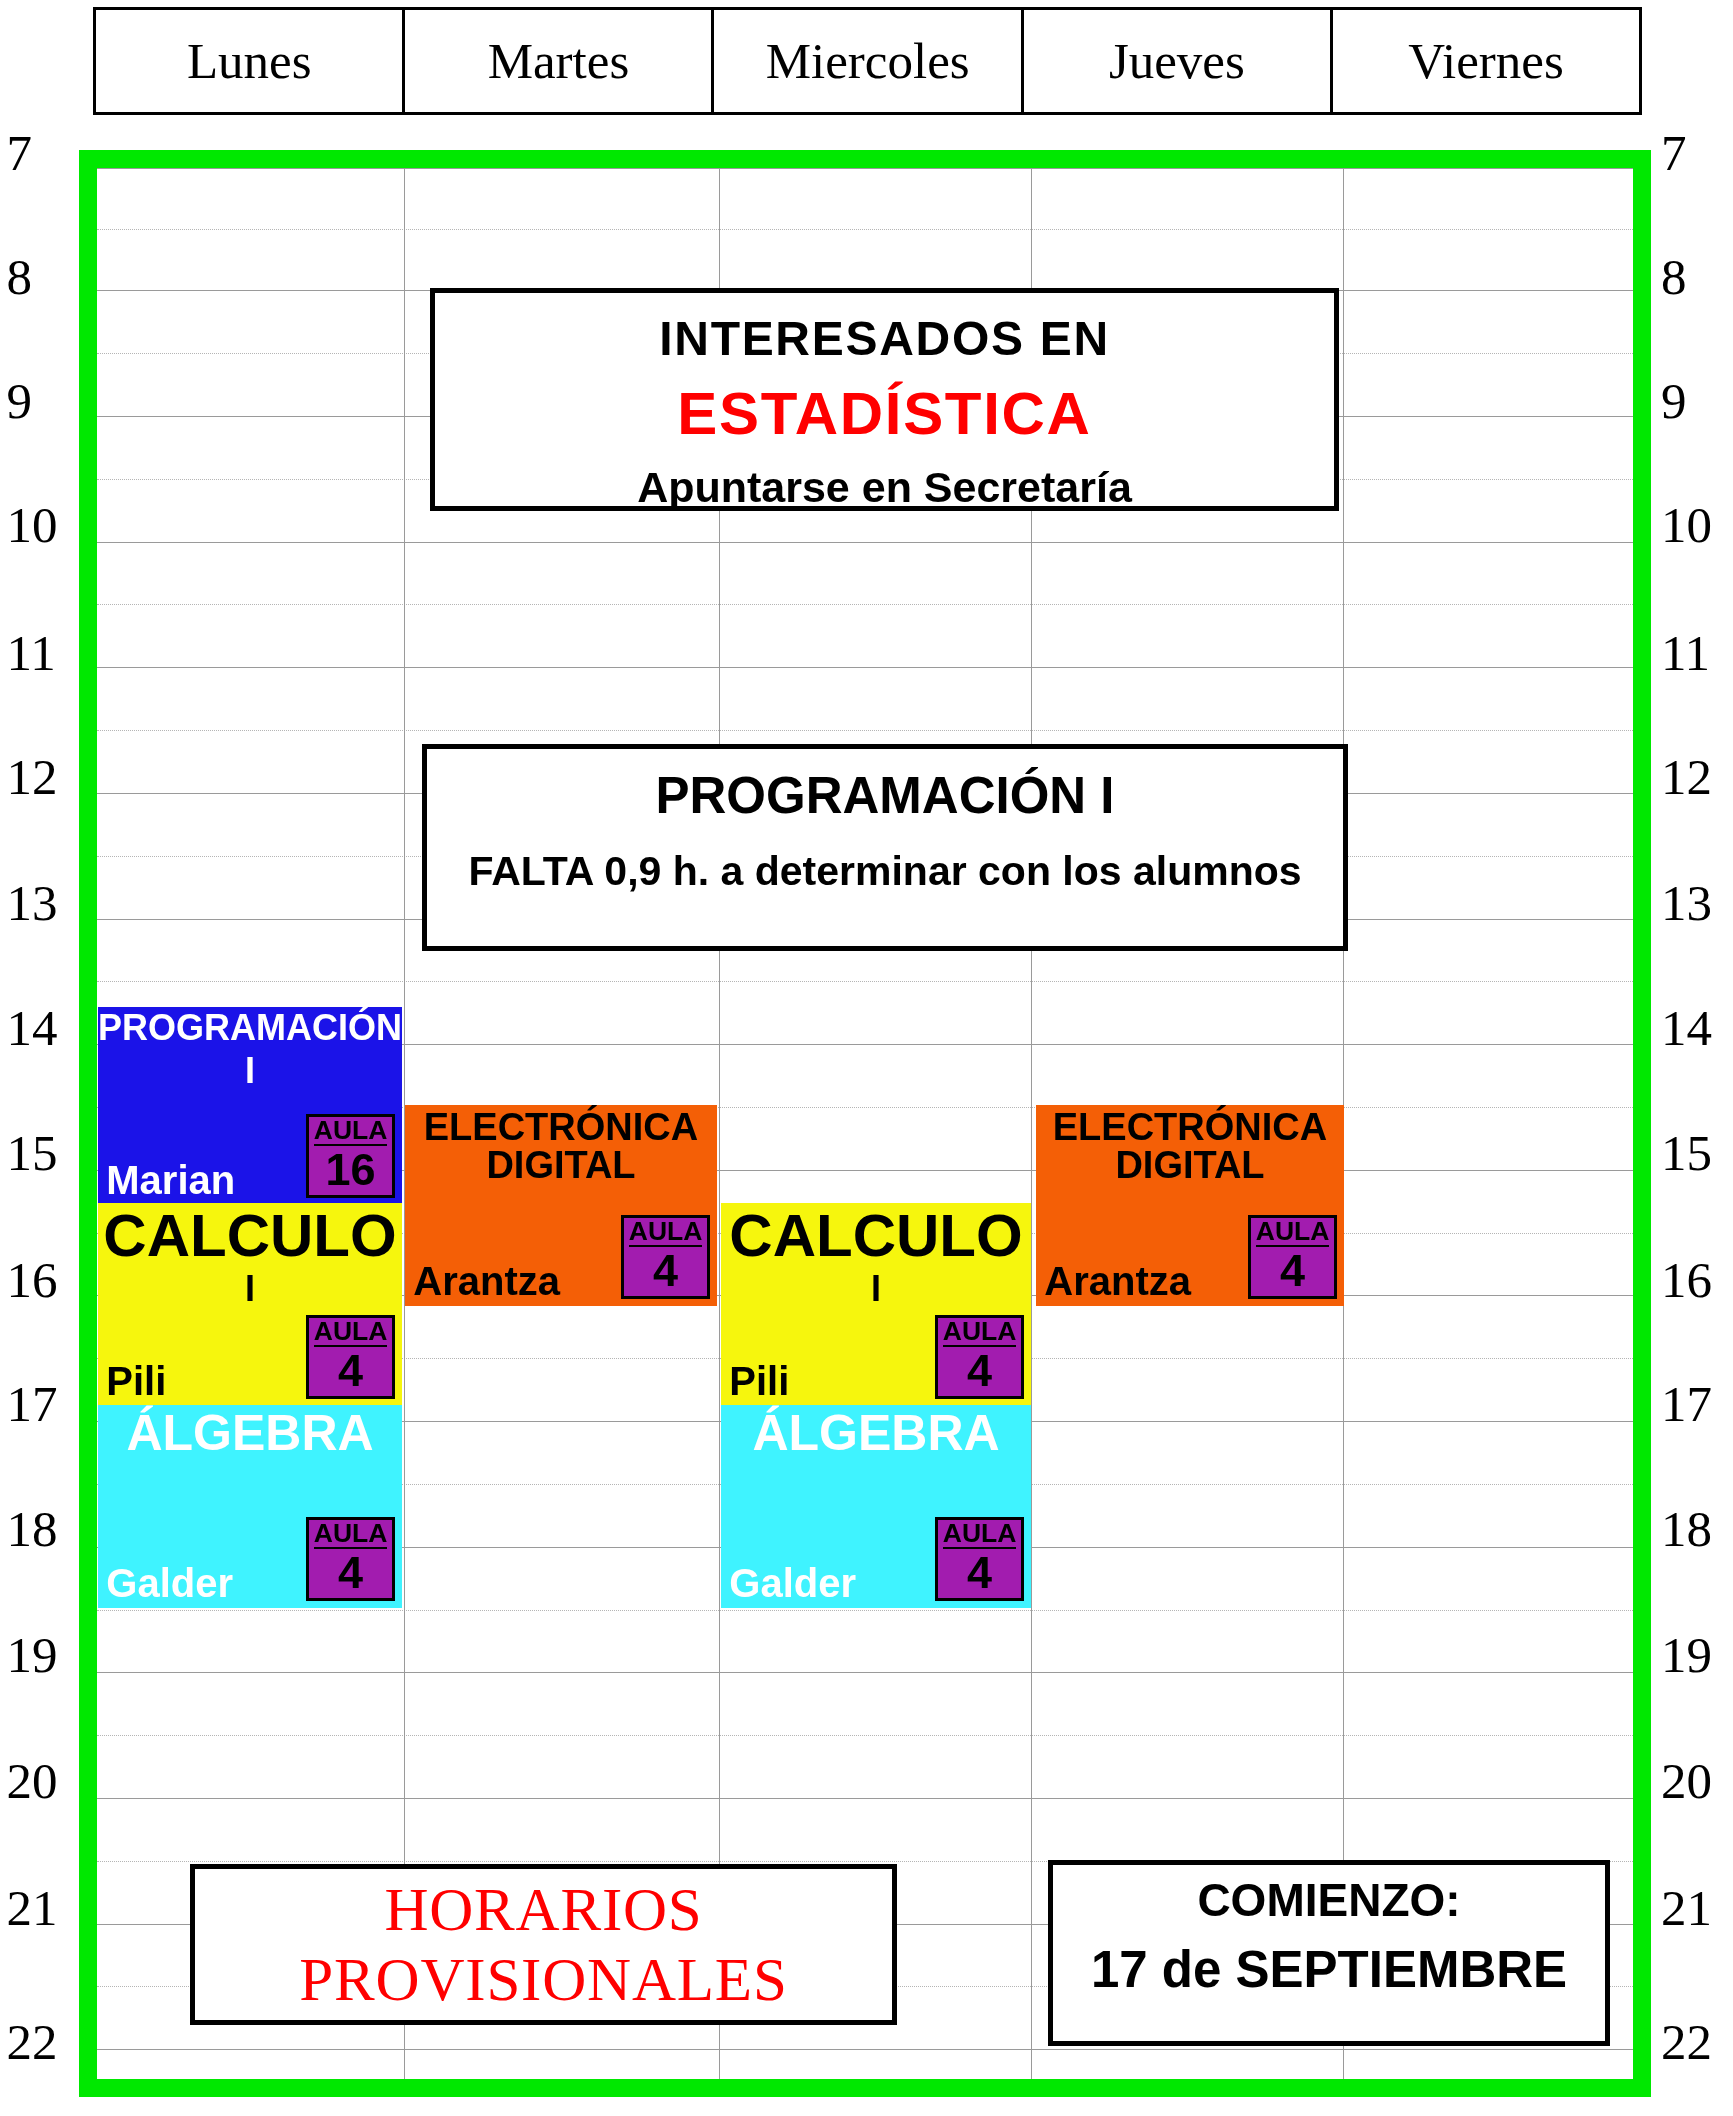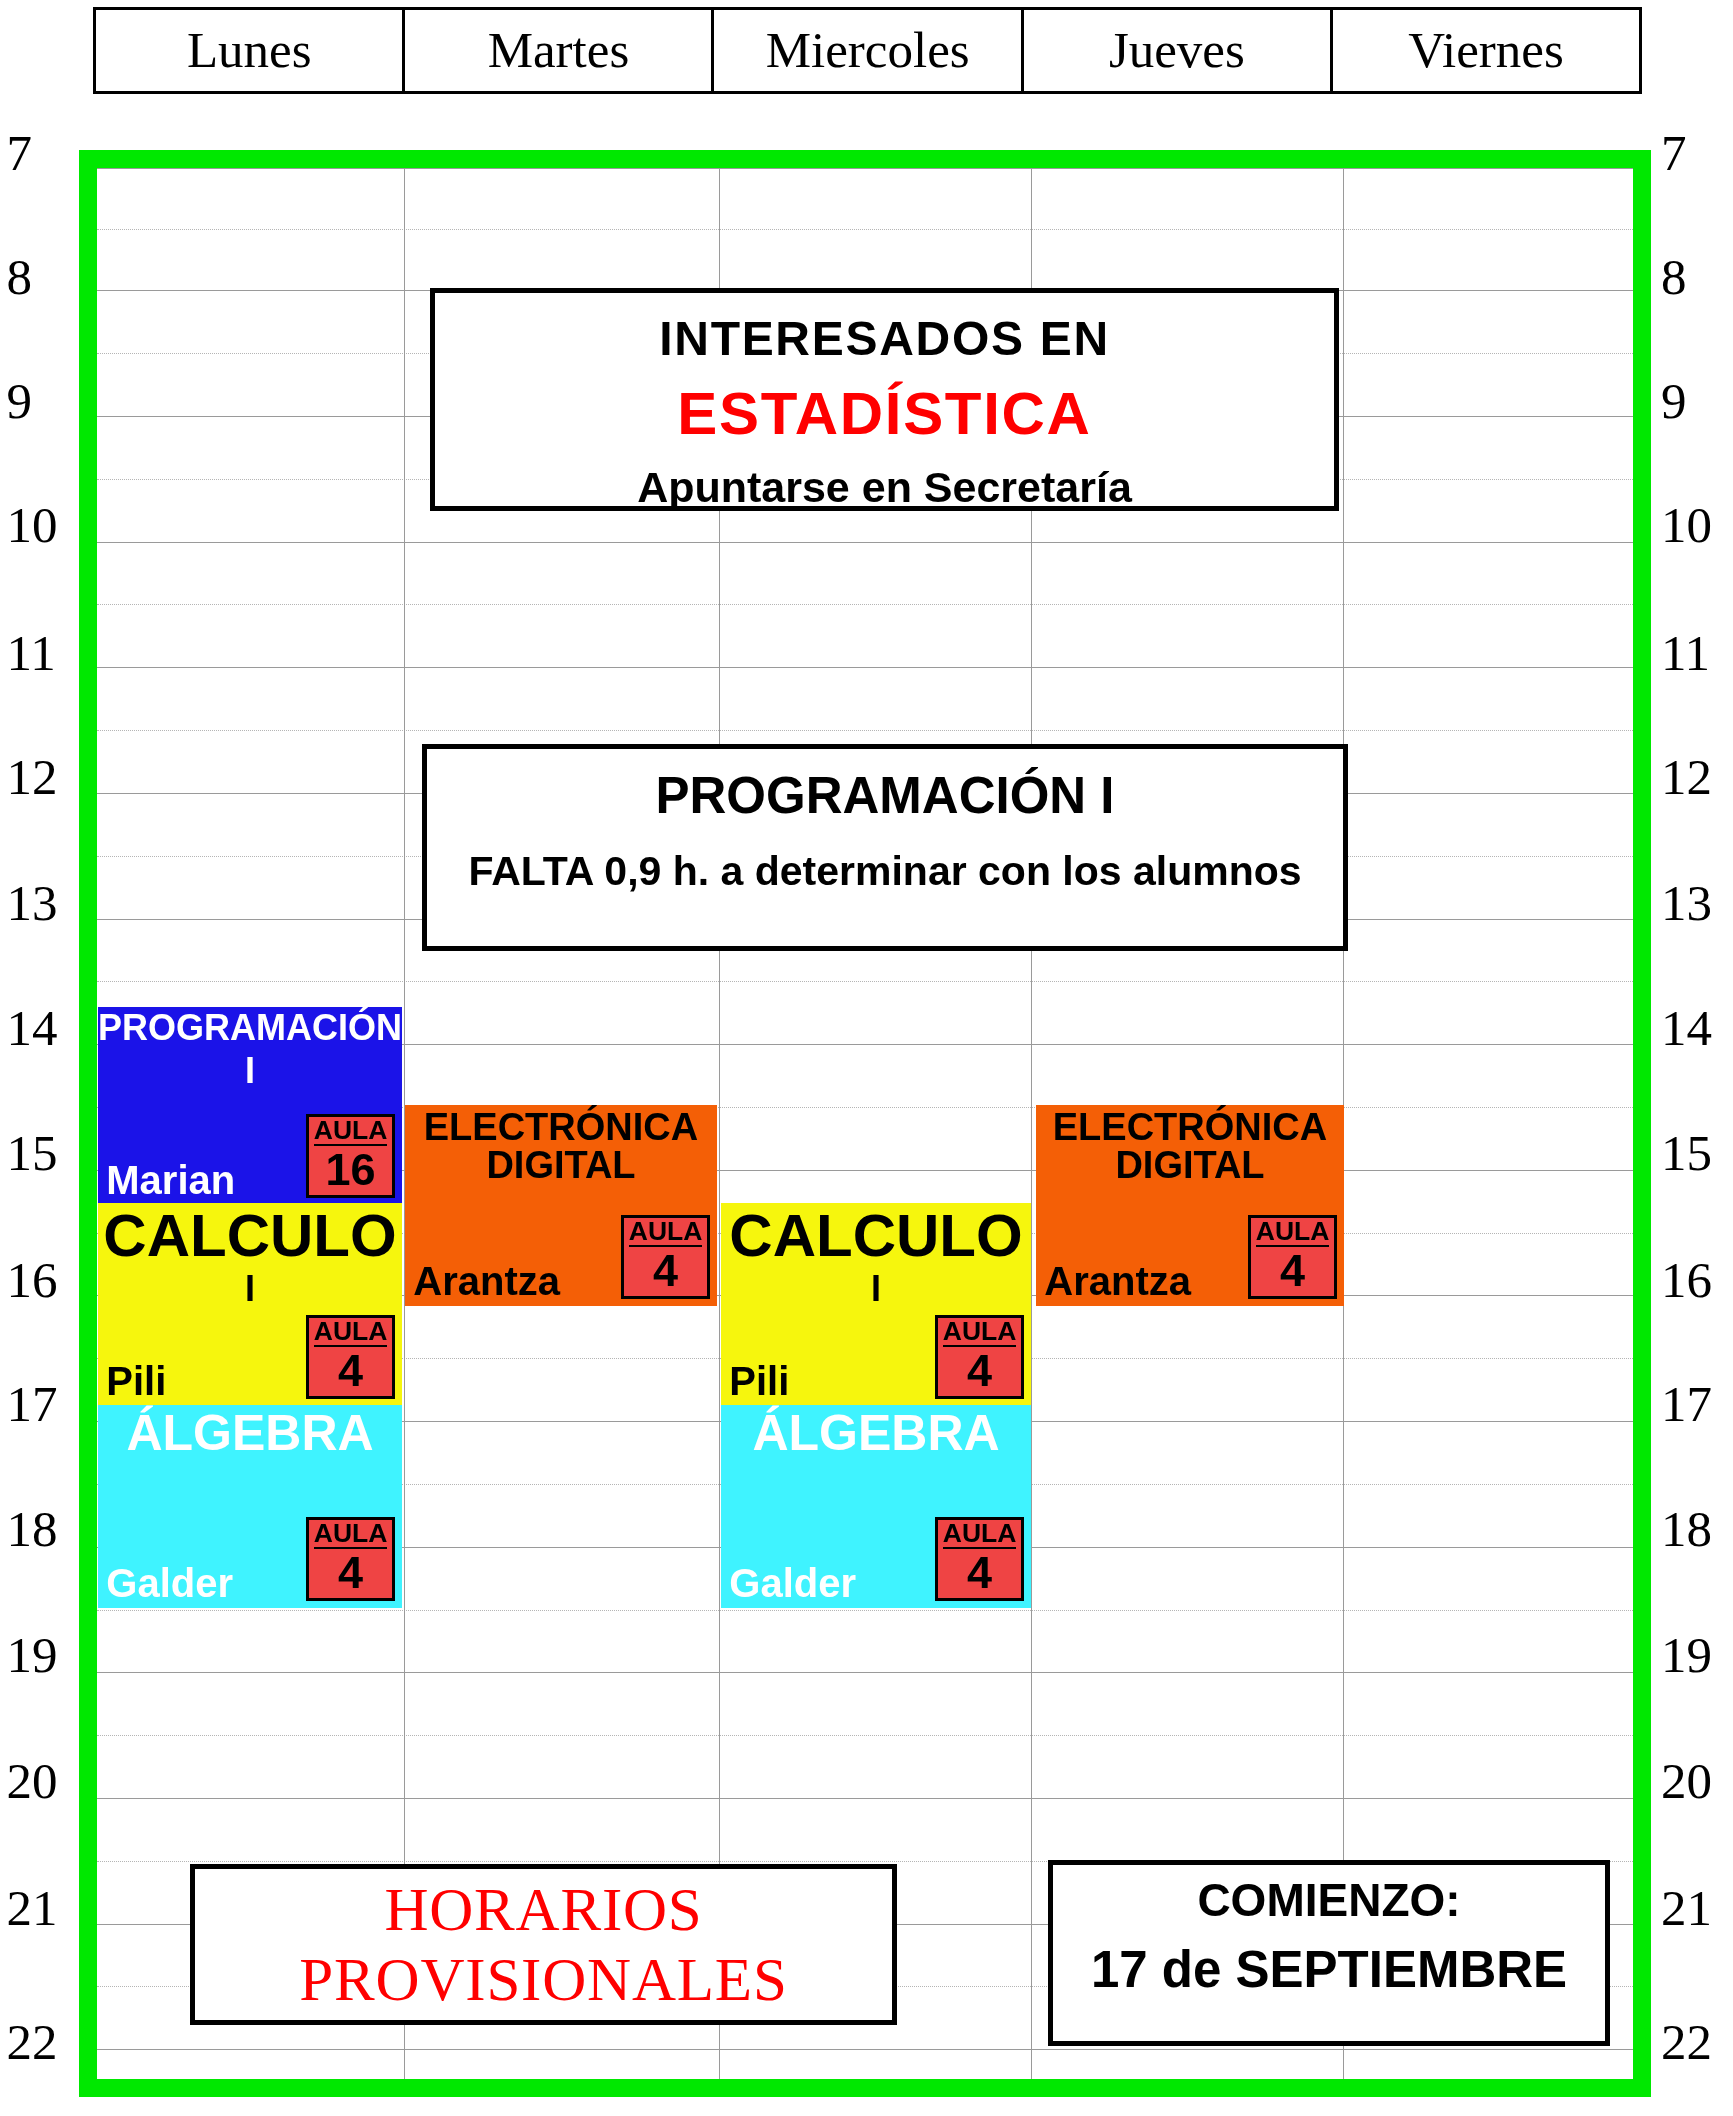--- a/index.html
+++ b/index.html
@@ -14,21 +14,21 @@
     position: relative;
     overflow: hidden;
   }
 
   
   #day-header {
     position: absolute;
     left: 93px;
     top: 6.6px;
     width: 1546px;
-    height: 87px;
+    height: 108px;
     display: flex;
   }
   .day-cell {
     flex: 1 1 0;
     border: 3.3px solid #000;
     margin-right: -3.3px;
     box-sizing: border-box;
     display: flex;
     align-items: center;
     justify-content: center;
@@ -158,21 +158,21 @@
     left: 8.3px;
     bottom: 5px;
     font-size: 40px;
     font-weight: bold;
     line-height: 1;
   }
   .aula-box {
     position: absolute;
     right: 6.6px;
     bottom: 6.6px;
-    background: #ef4444;
+    background: #a21caf;
     border: 3.3px solid #000;
     box-sizing: border-box;
     text-align: center;
     padding: 0 5px 1.7px 5px;
   }
   .aula-word {
     font-size: 26.5px;
     font-weight: bold;
     color: #000;
     line-height: 1.05;

